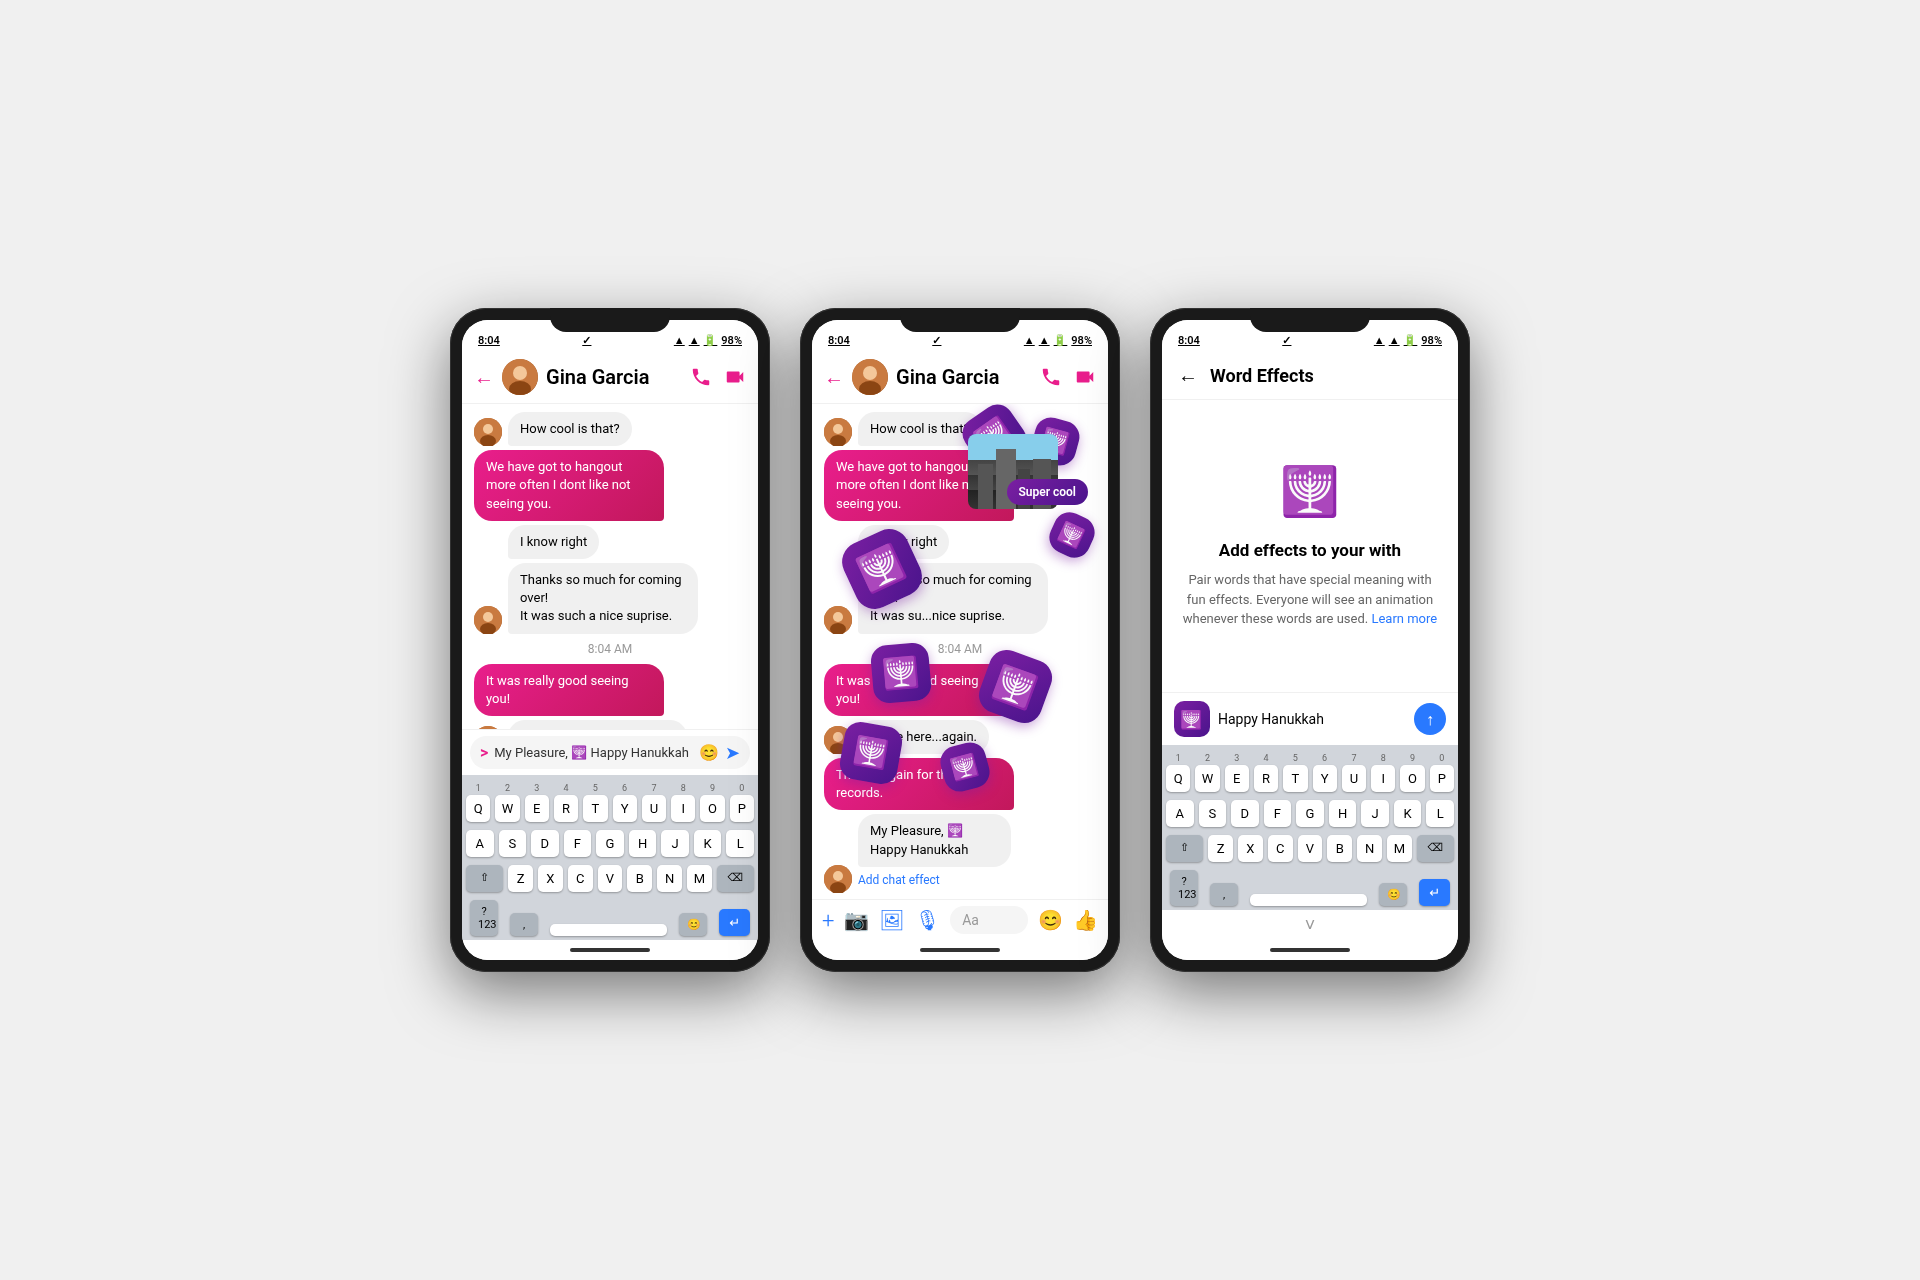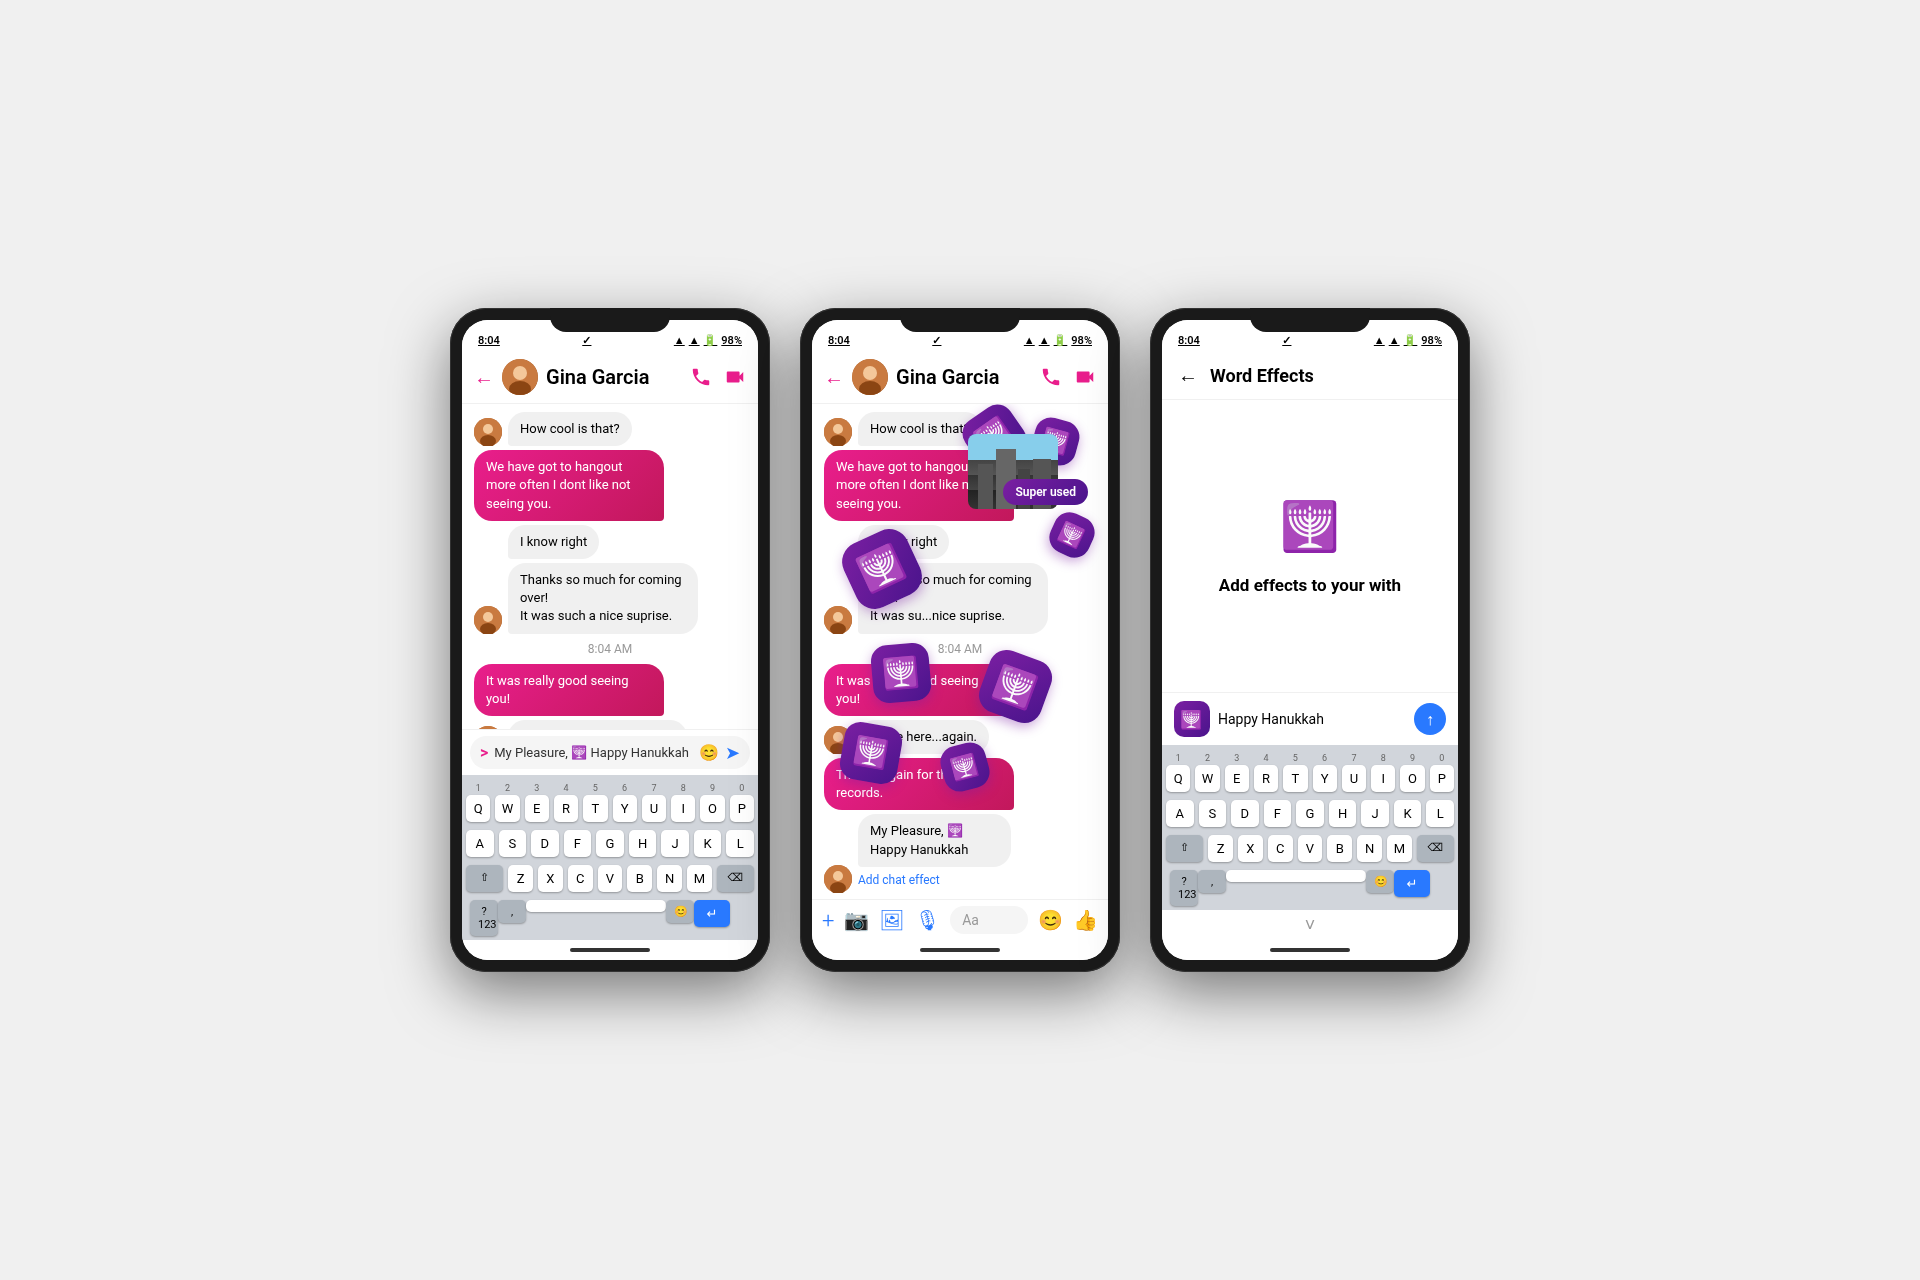--- a/index.html
+++ b/index.html
@@ -221,22 +221,22 @@
     .key.num-row {
       font-size: 9px;
       color: #666;
       background: transparent;
       box-shadow: none;
       max-width: 28px;
       padding: 2px 0 0;
     }
     .keyboard-bottom {
       display: flex;
-      align-items: flex-start;
-      gap: 0;
+      align-items: flex-end;
+      gap: 12px;
       padding: 0 4px;
     }
     .kb-btn {
       font-size: 11px;
       color: #000;
       background: #adb5bd;
       border-radius: 5px;
       padding: 5px 8px;
       box-shadow: 0 1px 2px rgba(0,0,0,0.3);
     }
@@ -665,21 +665,21 @@
         <div style="position:absolute; top:30px; right:50px; width:90px; height:75px; border-radius:8px; overflow:hidden;">
           <div style="width:100%; height:100%; background: linear-gradient(180deg, #87ceeb 0%, #87ceeb 35%, #444 35%, #555 55%, #333 55%, #444 75%, #222 75%, #333 100%); position:relative;">
 
             <div style="position:absolute; bottom:0; left:10px; width:15px; height:45px; background:#555;"></div>
             <div style="position:absolute; bottom:0; left:28px; width:20px; height:60px; background:#666;"></div>
             <div style="position:absolute; bottom:0; left:50px; width:12px; height:40px; background:#444;"></div>
             <div style="position:absolute; bottom:0; left:65px; width:18px; height:50px; background:#555;"></div>
           </div>
         </div>
 
-        <div style="position:absolute; top:75px; right:20px; background:linear-gradient(135deg,#7b1fa2,#4a148c); color:#fff; border-radius:16px; padding:6px 12px; font-size:12px; font-weight:600;">Super used</div>
+        <div style="position:absolute; top:75px; right:20px; background:linear-gradient(135deg,#7b1fa2,#4a148c); color:#fff; border-radius:16px; padding:6px 12px; font-size:12px; font-weight:600;">Super cool</div>
 
         <div style="position:absolute; top:130px; left:35px; transform:rotate(-10deg);">
           <div class="menorah-icon" style="width:70px;height:70px;font-size:36px; border-radius:20px;">🕎</div>
         </div>
         <div style="position:absolute; top:110px; right:15px; transform:rotate(25deg);">
           <div class="menorah-icon small" style="width:42px;height:42px;font-size:20px; transform:none;">🕎</div>
         </div>
 
         <div style="position:absolute; top:240px; left:60px; transform:rotate(-5deg);">
           <div class="menorah-icon medium" style="width:58px;height:58px;font-size:30px; transform:none;">🕎</div>
@@ -729,20 +729,23 @@
     </div>
 
     <div class="word-effects-header">
       <span class="we-back">←</span>
       <span class="we-title">Word Effects</span>
     </div>
 
     <div class="word-effects-content">
       <div style="font-size:48px; margin-bottom:10px;">🕎</div>
       <div class="we-big-title">Add effects to your with</div>
+      <p class="we-desc">
+        Pair words that have special meaning with fun effects. Everyone will see an animation whenever these words are used. <a>Learn more</a>
+      </p>
     </div>
 
     <div class="we-input-row">
       <div class="we-emoji-btn">🕎</div>
       <span class="we-text-input">Happy Hanukkah</span>
       <div class="we-send-btn">↑</div>
     </div>
 
     <div class="keyboard">
       <div class="num-row-container">

